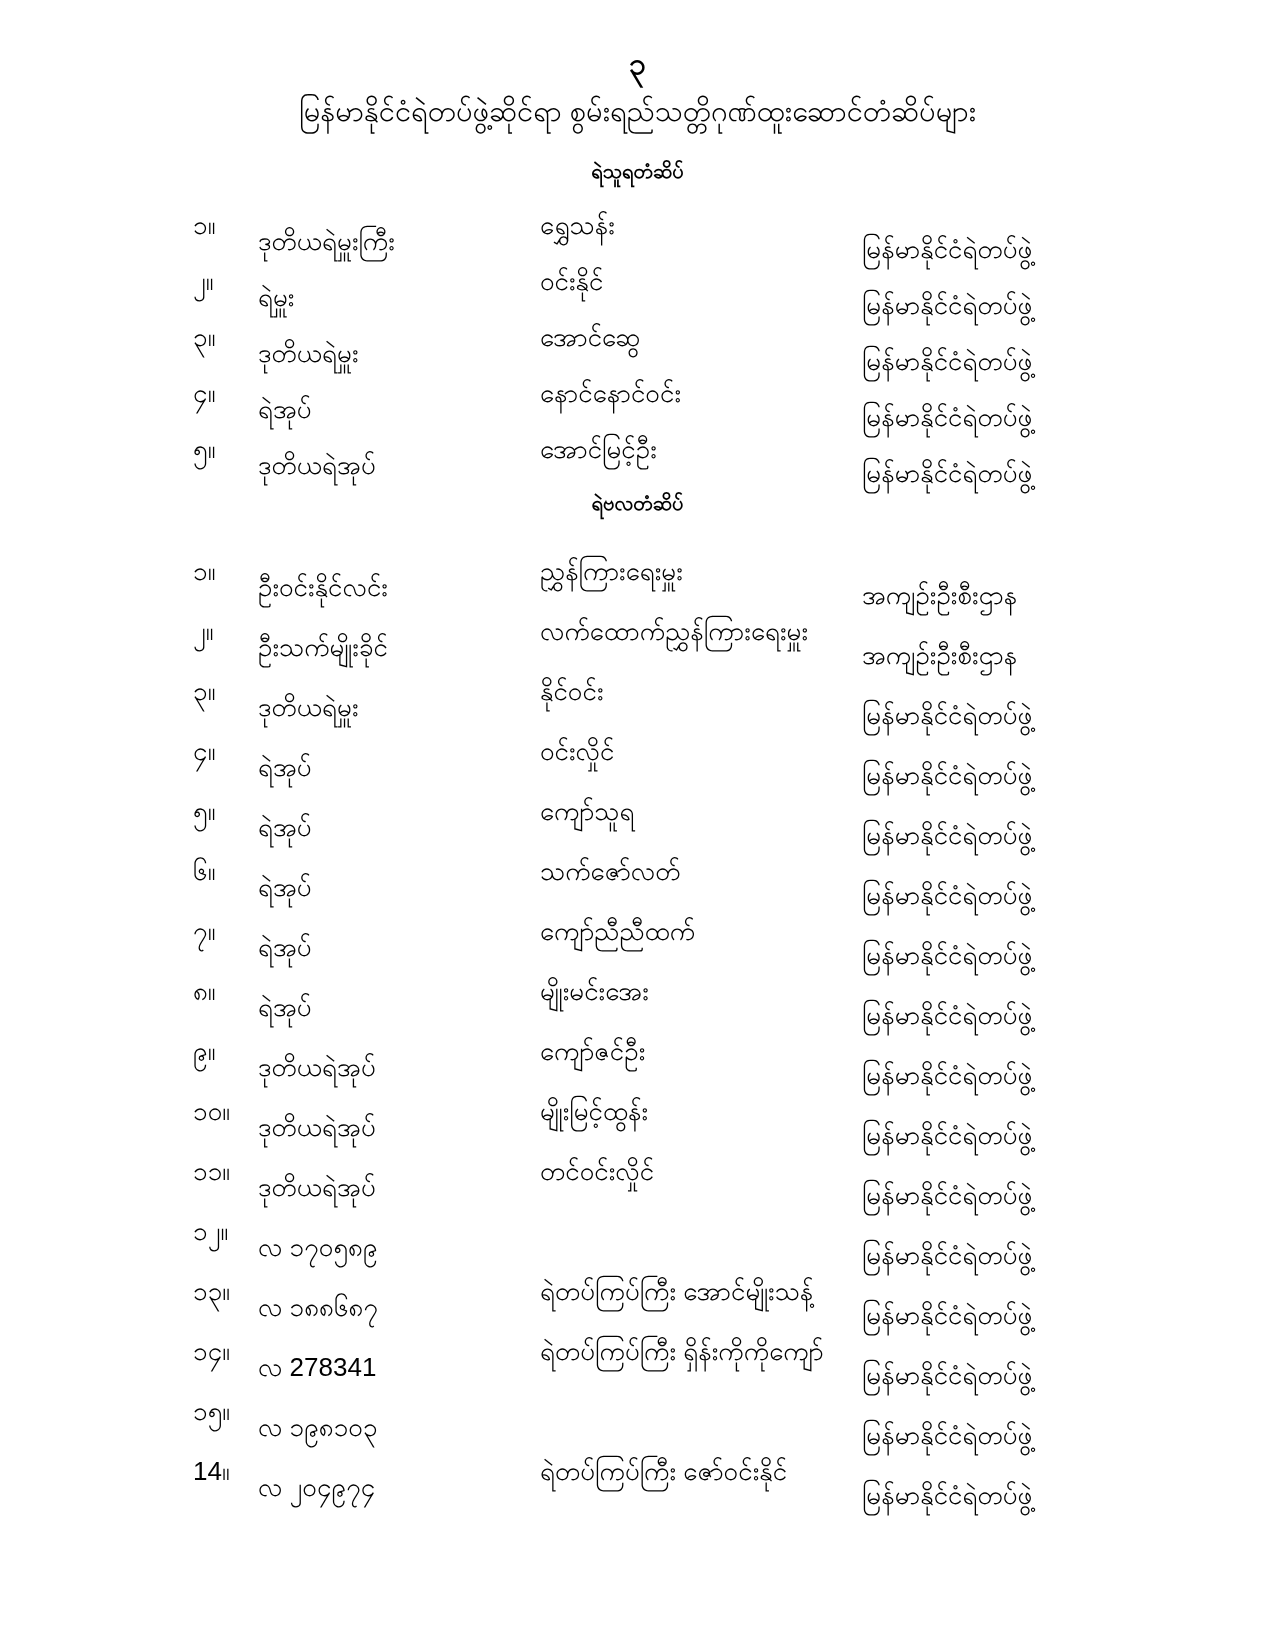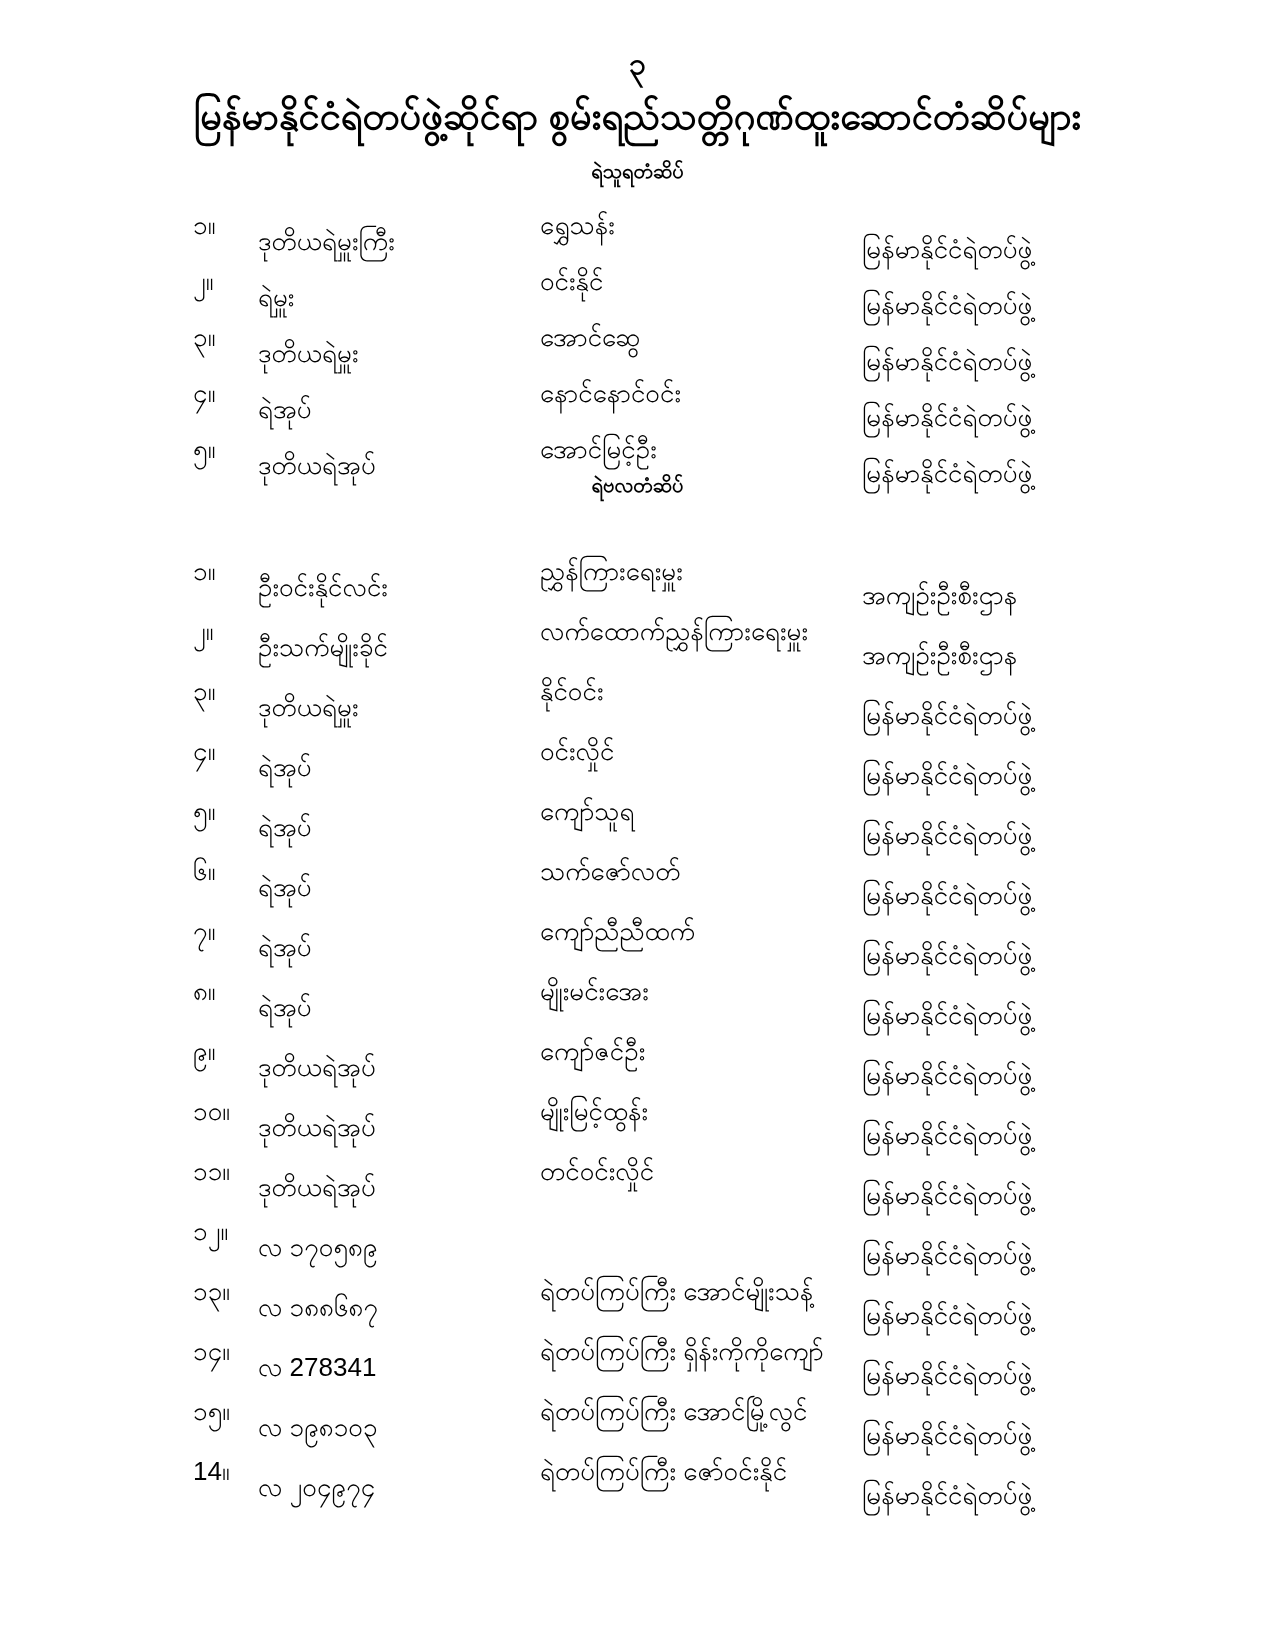--- a/index.html
+++ b/index.html
@@ -12,24 +12,24 @@
     font-family: "Liberation Sans", sans-serif;
     overflow: hidden;
   }
   .centered {
     position: absolute;
     left: 0; right: 0;
     text-align: center;
     white-space: nowrap;
   }
   .page-number { top: 44px; font-size: 30px; font-weight: bold; }
-  .doc-title   { top: 92px; font-size: 38px; font-weight: bold; }
+  .doc-title   { top: 92px; font-size: 29px; font-weight: normal; }
   .sec-heading { font-size: 20px; font-weight: bold; }
   #s1-heading  { top: 158px; }
-  #s2-heading  { top: 472px; }
+  #s2-heading  { top: 490px; }
   .rows { position: absolute; left: 0; right: 0; }
   #s1-rows { top: 198px; }
   #s2-rows { top: 542px; }
   .row { position: relative; width: 1275px; }
   #s1-rows .row { height: 56px; }
   #s2-rows .row { height: 60px; }
   .cell {
     position: absolute;
     top: 50%;
     transform: translateY(-50%);
@@ -167,21 +167,20 @@
     </div>
     <div class="row">
       <span class="cell c-no">၁၄။</span>
       <span class="cell c-1">လ 278341</span>
       <span class="cell c-2">ရဲတပ်ကြပ်ကြီး ရှိန်းကိုကိုကျော်</span>
       <span class="cell c-org">မြန်မာနိုင်ငံရဲတပ်ဖွဲ့</span>
     </div>
     <div class="row">
       <span class="cell c-no">၁၅။</span>
       <span class="cell c-1">လ ၁၉၈၁၀၃</span>
-      <span class="cell c-2">ရဲတပ်ကြပ်ကြီး အောင်မြို့လွင်</span>
       <span class="cell c-org">မြန်မာနိုင်ငံရဲတပ်ဖွဲ့</span>
     </div>
     <div class="row">
       <span class="cell c-no">14။</span>
       <span class="cell c-1">လ ၂၀၄၉၇၄</span>
       <span class="cell c-2">ရဲတပ်ကြပ်ကြီး ဇော်ဝင်းနိုင်</span>
       <span class="cell c-org">မြန်မာနိုင်ငံရဲတပ်ဖွဲ့</span>
     </div>
   </div>
 

